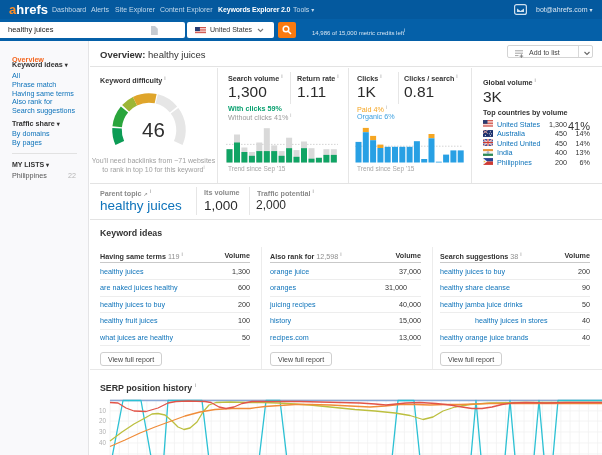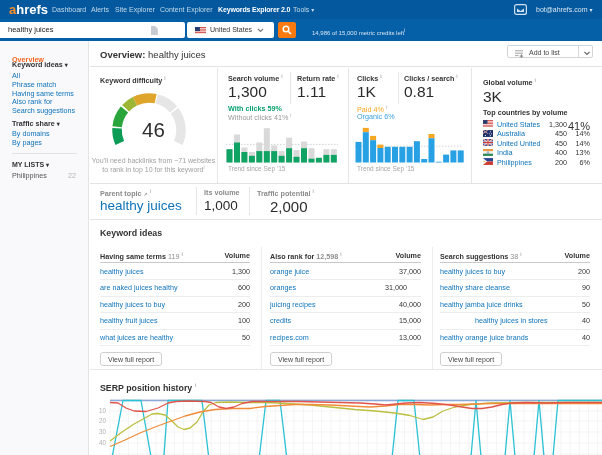--- a/index.html
+++ b/index.html
@@ -308,21 +308,21 @@
     </div>
 
   <div class="abs hline" style="left:90px; top:219px; width:512px;"></div>
   <div class="abs" style="left:100px; top:188px; font-size:7.2px; font-weight:bold; color:#8a8a8a;">Parent topic <span style="font-size:5px; color:#9a9a9a;">↗</span> <span class="sup">i</span></div>
   <div class="abs" style="left:100px; top:198px; font-size:13.5px; color:#0e73ba;">healthy juices</div>
   <div class="abs vline" style="left:196px; top:187px; height:28px;"></div>
   <div class="abs" style="left:204px; top:188px; font-size:7.2px; font-weight:bold; color:#8a8a8a;">Its volume</div>
   <div class="abs" style="left:204px; top:198px; font-size:13.5px; color:#2b2b2b;">1,000</div>
   <div class="abs vline" style="left:249px; top:187px; height:28px;"></div>
   <div class="abs" style="left:257px; top:188px; font-size:7.2px; font-weight:bold; color:#8a8a8a;">Traffic potential <span class="sup">i</span></div>
-  <div class="abs" style="left:270px; top:198px; font-size:15px; color:#2b2b2b;">2,000</div>
+  <div class="abs" style="left:256px; top:198px; font-size:12px; color:#2b2b2b;">2,000</div>
 
   <div class="abs b" style="left:100px; top:227.5px; font-size:8.8px; color:#333;">Keyword ideas</div>
   <div id="tables">
       <div class="abs th" style="left:100px; top:251px;">Having same terms <span style="font-weight:normal; color:#8e8e8e;">119</span> <span class="sup">i</span></div>
       <div class="abs th" style="left:200px; top:251px; width:50px; text-align:right;">Volume</div>
       <div class="abs" style="left:100px; top:261.5px; width:150px; height:1px; background:#c9c9c9;"></div>
       <div class="abs td-link" style="left:100px; top:266.5px;">healthy juices</div>
       <div class="abs td-num" style="left:200px; top:266.5px; width:50px; text-align:right;">1,300</div>
       <div class="rowline" style="left:100px; top:279px; width:150px;"></div>
       <div class="abs td-link" style="left:100px; top:283px;">are naked juices healthy</div>
@@ -331,33 +331,33 @@
       <div class="abs td-link" style="left:100px; top:299.5px;">healthy juices to buy</div>
       <div class="abs td-num" style="left:200px; top:299.5px; width:50px; text-align:right;">200</div>
       <div class="rowline" style="left:100px; top:312px; width:150px;"></div>
       <div class="abs td-link" style="left:100px; top:316px;">healthy fruit juices</div>
       <div class="abs td-num" style="left:200px; top:316px; width:50px; text-align:right;">100</div>
       <div class="rowline" style="left:100px; top:328.5px; width:150px;"></div>
       <div class="abs td-link" style="left:100px; top:332.5px;">what juices are healthy</div>
       <div class="abs td-num" style="left:200px; top:332.5px; width:50px; text-align:right;">50</div>
       <div class="rowline" style="left:100px; top:345px; width:150px;"></div>
       <div class="btn" style="left:100px; top:352px; width:62px; height:14px; line-height:13px;">View full report</div>
-      <div class="abs th" style="left:270px; top:251px;">Also rank for <span style="font-weight:bold; color:#8e8e8e;">12,598</span> <span class="sup">i</span></div>
+      <div class="abs th" style="left:270px; top:251px;">Also rank for <span style="font-weight:normal; color:#8e8e8e;">12,598</span> <span class="sup">i</span></div>
       <div class="abs th" style="left:371px; top:251px; width:50px; text-align:right;">Volume</div>
       <div class="abs" style="left:270px; top:261.5px; width:151px; height:1px; background:#c9c9c9;"></div>
       <div class="abs td-link" style="left:270px; top:266.5px;">orange juice</div>
       <div class="abs td-num" style="left:371px; top:266.5px; width:50px; text-align:right;">37,000</div>
       <div class="rowline" style="left:270px; top:279px; width:151px;"></div>
       <div class="abs td-link" style="left:270px; top:283px;">oranges</div>
       <div class="abs td-num" style="left:371px; top:283px; width:50px; text-align:center;">31,000</div>
       <div class="rowline" style="left:270px; top:295.5px; width:151px;"></div>
       <div class="abs td-link" style="left:270px; top:299.5px;">juicing recipes</div>
       <div class="abs td-num" style="left:371px; top:299.5px; width:50px; text-align:right;">40,000</div>
       <div class="rowline" style="left:270px; top:312px; width:151px;"></div>
-      <div class="abs td-link" style="left:270px; top:316px;">credits</div>
+      <div class="abs td-link" style="left:270px; top:316px;">history</div>
       <div class="abs td-num" style="left:371px; top:316px; width:50px; text-align:right;">15,000</div>
       <div class="rowline" style="left:270px; top:328.5px; width:151px;"></div>
       <div class="abs td-link" style="left:270px; top:332.5px;">recipes.com</div>
       <div class="abs td-num" style="left:371px; top:332.5px; width:50px; text-align:right;">13,000</div>
       <div class="rowline" style="left:270px; top:345px; width:151px;"></div>
       <div class="btn" style="left:270px; top:352px; width:62px; height:14px; line-height:13px;">View full report</div>
       <div class="abs th" style="left:440px; top:251px;">Search suggestions <span style="font-weight:normal; color:#8e8e8e;">38</span> <span class="sup">i</span></div>
       <div class="abs th" style="left:540px; top:251px; width:50px; text-align:right;">Volume</div>
       <div class="abs" style="left:440px; top:261.5px; width:150px; height:1px; background:#c9c9c9;"></div>
       <div class="abs td-link" style="left:440px; top:266.5px;">healthy juices to buy</div>

